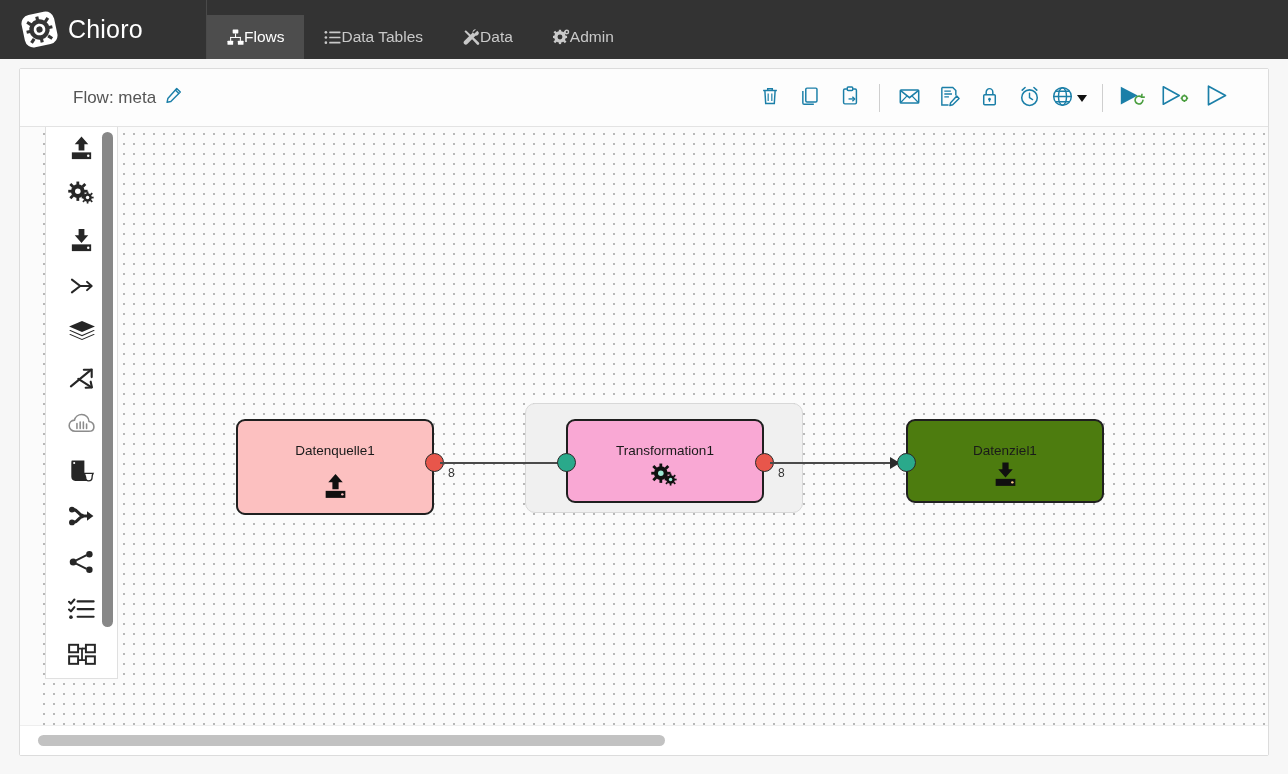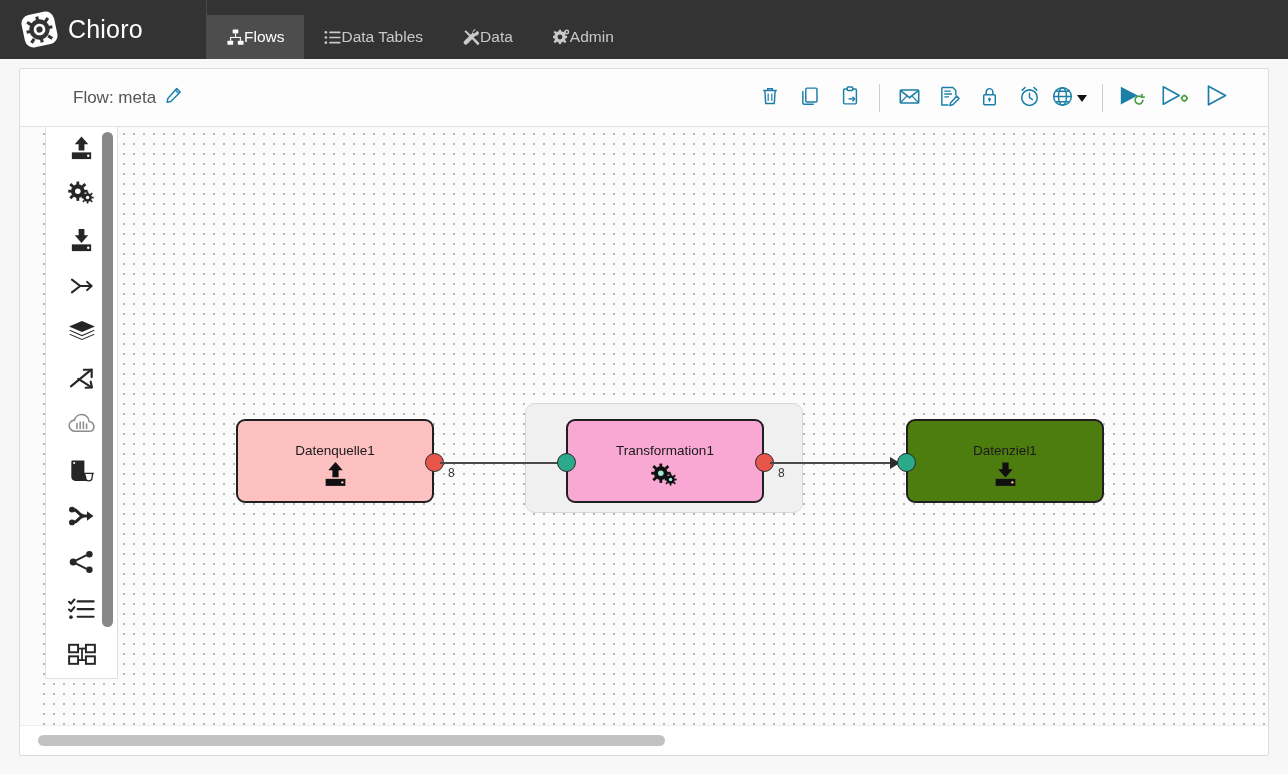--- a/index.html
+++ b/index.html
@@ -579,21 +579,21 @@
             <path d="M10.8 18 H15" stroke-width="1.9"></path>
           </svg>
         </span>
       </div>
 
     </div>
     <div class="pal-scroll-thumb"></div>
 
     <div class="halo" style="left:505px; top:276px; width:278px; height:110px;"></div>
 
-    <div class="node" style="left:216px; top:292px; width:198px; height:84px; background:#fcc0c0;">
+    <div class="node" style="left:216px; top:292px; width:198px; height:96px; background:#fcc0c0;">
       <div class="node-label">Datenquelle1</div>
       <div class="node-icon">
         <svg width="29" height="29" viewBox="0 0 28 28" fill="#101010">
           <path d="M14 2 L21 10 H17 V16.6 H11 V10 H7 Z"></path>
           <path d="M4.5 18.2 H23.5 V25 H4.5 Z"></path>
           <circle cx="20.6" cy="21.6" r="1.2" fill="#fcc0c0"></circle>
         </svg>
       </div>
     </div>
     <div class="port out" style="left:405px; top:326px;"></div>

